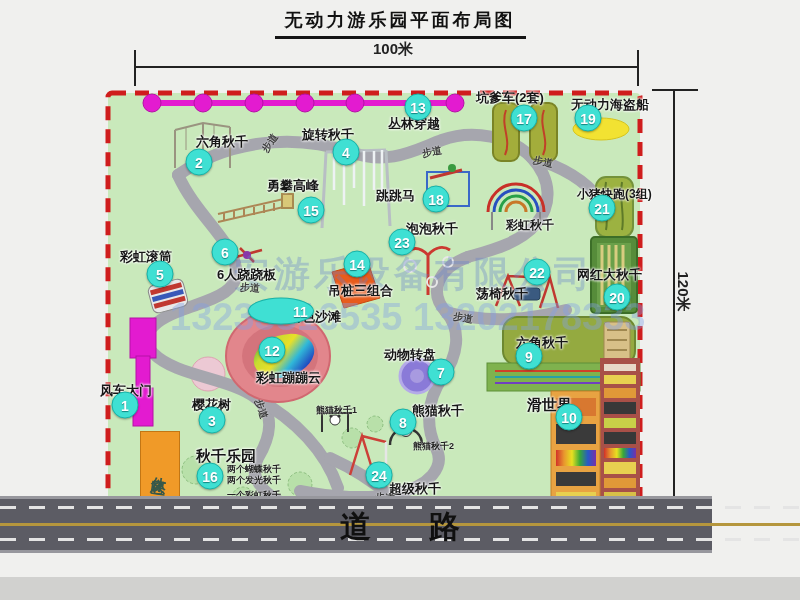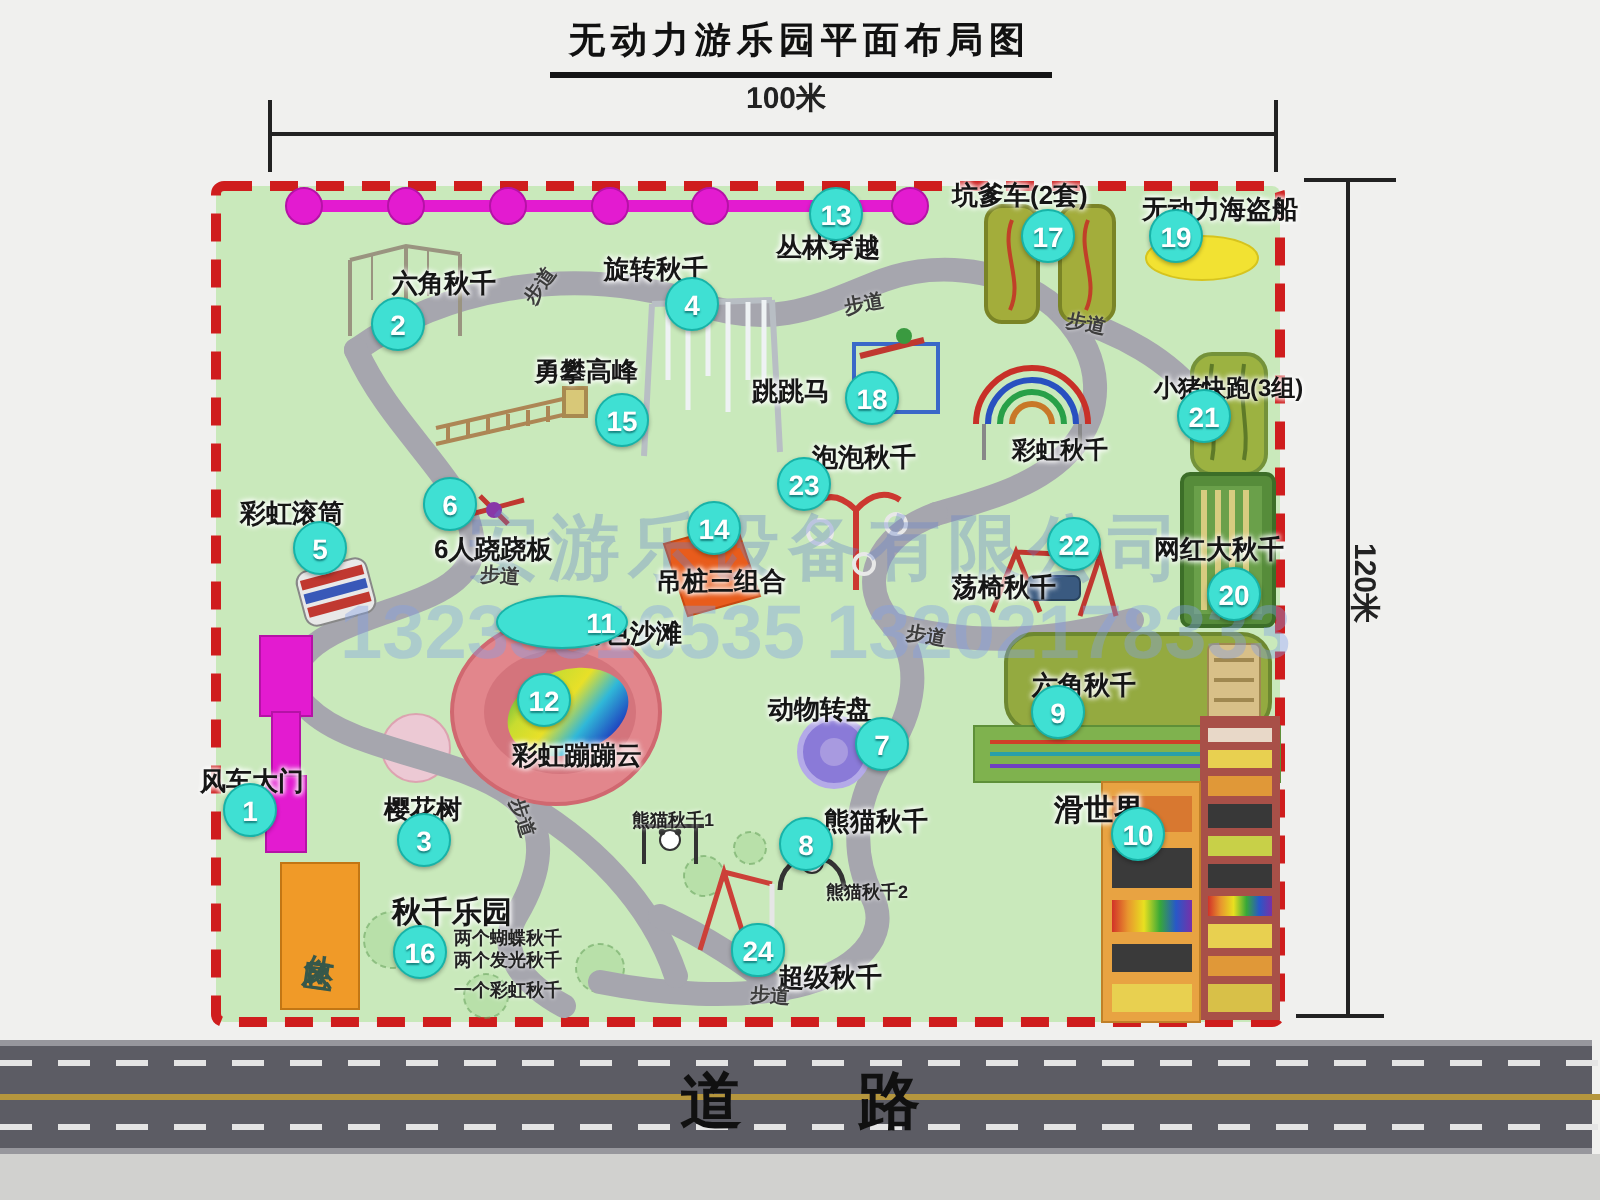--- a/index.html
+++ b/index.html
@@ -28,21 +28,21 @@
   .sub-label{position:absolute;font-size:9px;font-weight:bold;color:#222;white-space:nowrap;
          text-shadow:0 0 2px #fff;}
   .rest-area{position:absolute;left:140px;top:431px;width:38px;height:72px;background:var(--orange);
          border:1px solid #c27614;display:flex;align-items:center;justify-content:center;}
   .rest-area span{writing-mode:vertical-rl;text-orientation:upright;font-size:15px;font-weight:bold;
          color:#37584a;letter-spacing:2px;transform:rotate(8deg);}
   .wm-company{position:absolute;left:234px;top:250px;font-size:36px;font-weight:bold;letter-spacing:4px;
          color:rgba(100,130,205,.34);}
   .wm-phone{position:absolute;left:170px;top:296px;font-size:38px;font-weight:bold;
          color:rgba(130,160,230,.40);}
-  .road{position:absolute;left:0;top:520px;width:796px;height:57px;background:var(--road);
+  .road{position:absolute;left:0;top:496px;width:712px;height:57px;background:var(--road);
         box-shadow:inset 0 3px 0 #97979d, inset 0 -3px 0 #97979d;}
   .road .dash{position:absolute;left:0;width:800px;height:3px;
         background:repeating-linear-gradient(90deg,#e4e4e4 0 16px,transparent 16px 29px);}
   .road .center-line{position:absolute;left:0;top:27px;width:800px;height:3px;background:#b5963d;}
   .road-label{position:absolute;left:0;top:10px;width:800px;text-align:center;font-size:31px;
         font-weight:bold;color:#101010;letter-spacing:58px;text-indent:58px;}
   .below-road{position:absolute;left:0;top:577px;width:800px;height:23px;background:#d1d1cf;}
 </style>
 </head>
 <body>

